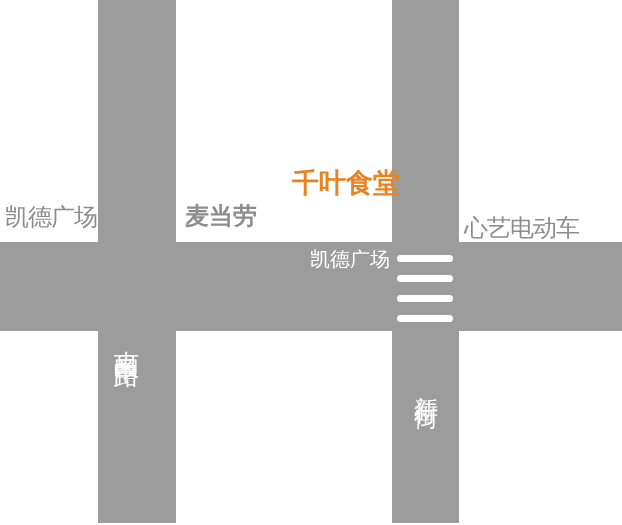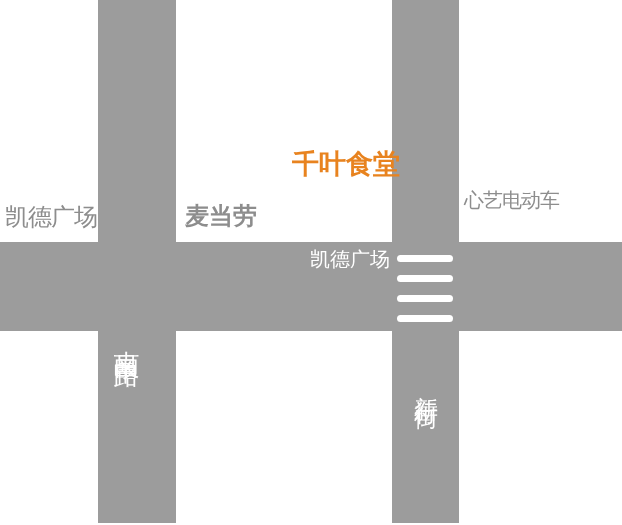--- a/index.html
+++ b/index.html
@@ -93,30 +93,30 @@
     text-align: right;
   }
   .place-mcdonalds {
     left: 185px;
     top: 204px;
     font-size: 24px;
     font-weight: bold;
   }
   .place-qianye {
     left: 292px;
-    top: 151px;
+    top: 170px;
     font-size: 27px;
     font-weight: bold;
     color: var(--highlight, #e8831f);
     letter-spacing: 0px;
   }
   .place-xinyi {
     left: 464px;
-    top: 190px;
-    font-size: 20px;
+    top: 216px;
+    font-size: 24px;
     letter-spacing: -1px;
   }
   .place-zhonghui {
     left: 310px;
     top: 249px;
     font-size: 20px;
     color: var(--road-label, #ffffff);
   }
 </style>
 </head>

